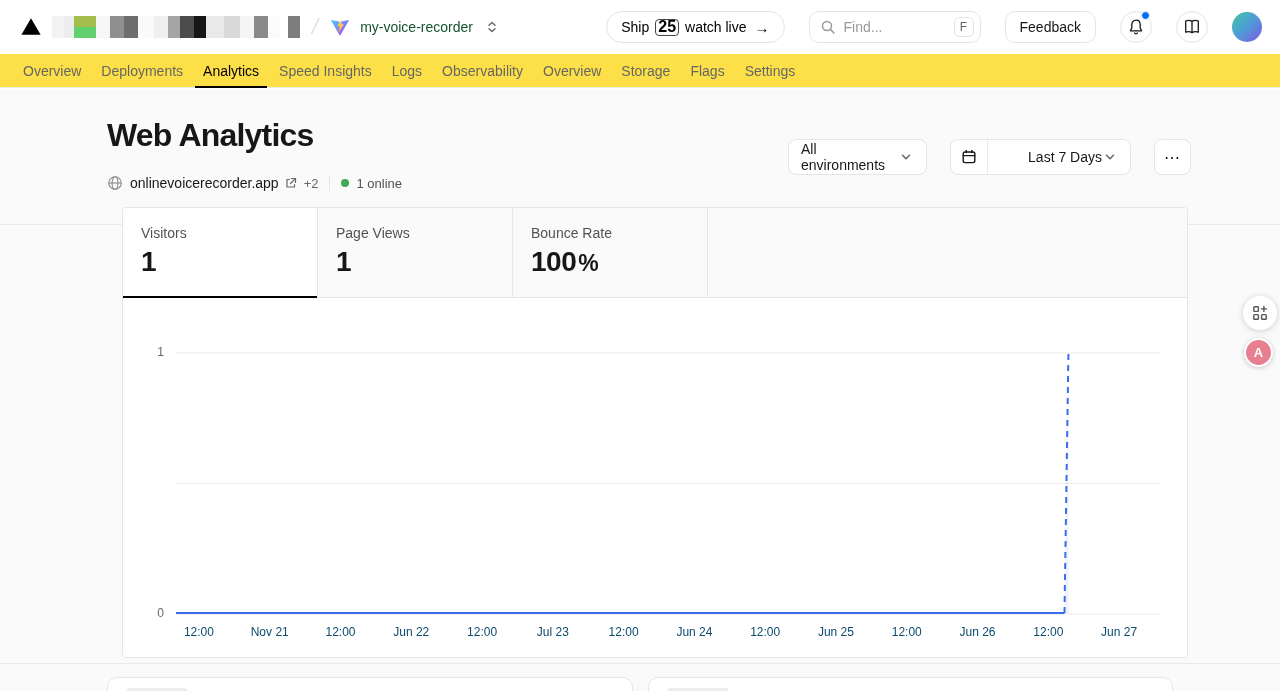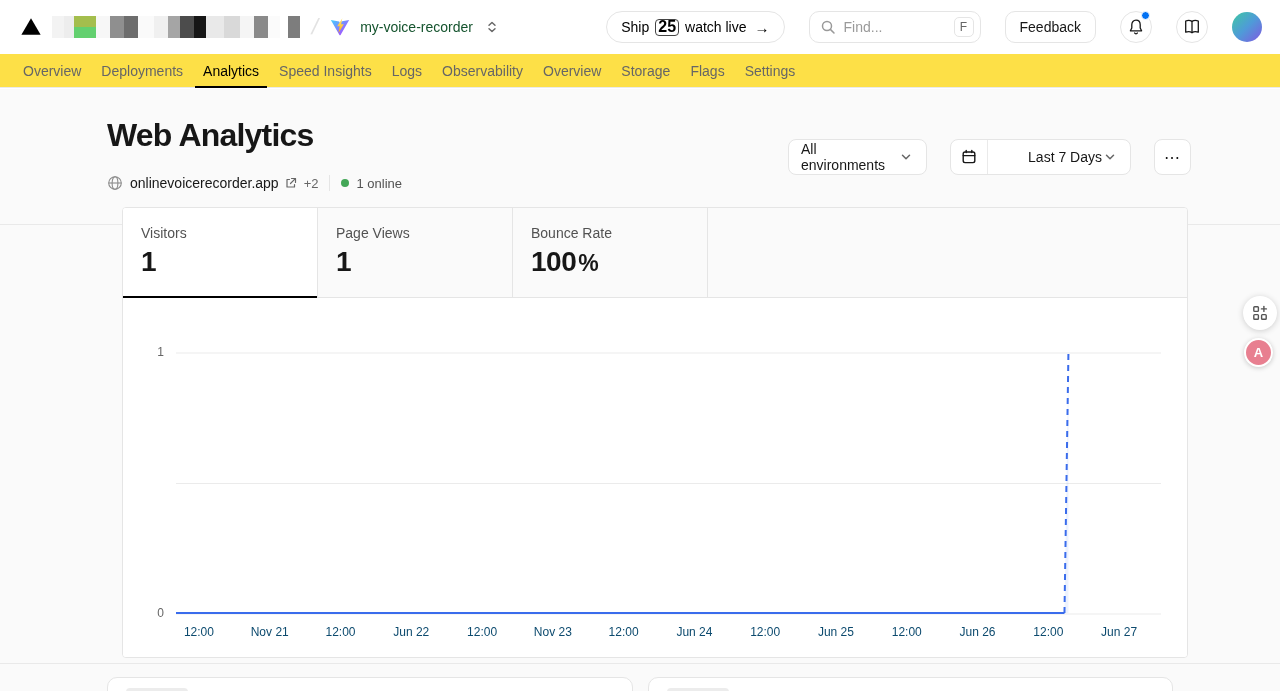--- a/index.html
+++ b/index.html
@@ -292,21 +292,21 @@
             <polyline points="0,315 890.274,315" fill="none" stroke="#3a6cec" stroke-width="2"></polyline>
             <polyline points="890.274,315 894.222,56" fill="none" stroke="#3a6cec" stroke-width="2" stroke-dasharray="6 5"></polyline>
           </svg>
       </div>
       <div class="x-labels" id="x-labels">
           <span style="left: 2.33029%;">12:00</span>
           <span style="left: 9.51602%;">Nov 21</span>
           <span style="left: 16.7017%;">12:00</span>
           <span style="left: 23.8875%;">Jun 22</span>
           <span style="left: 31.0732%;">12:00</span>
-          <span style="left: 38.2589%;">Nov 23</span>
+          <span style="left: 38.2589%;">Jul 23</span>
           <span style="left: 45.4446%;">12:00</span>
           <span style="left: 52.6303%;">Jun 24</span>
           <span style="left: 59.8161%;">12:00</span>
           <span style="left: 67.0018%;">Jun 25</span>
           <span style="left: 74.1875%;">12:00</span>
           <span style="left: 81.3732%;">Jun 26</span>
           <span style="left: 88.559%;">12:00</span>
           <span style="left: 95.7447%;">Jun 27</span>
         </div>
     </div>

